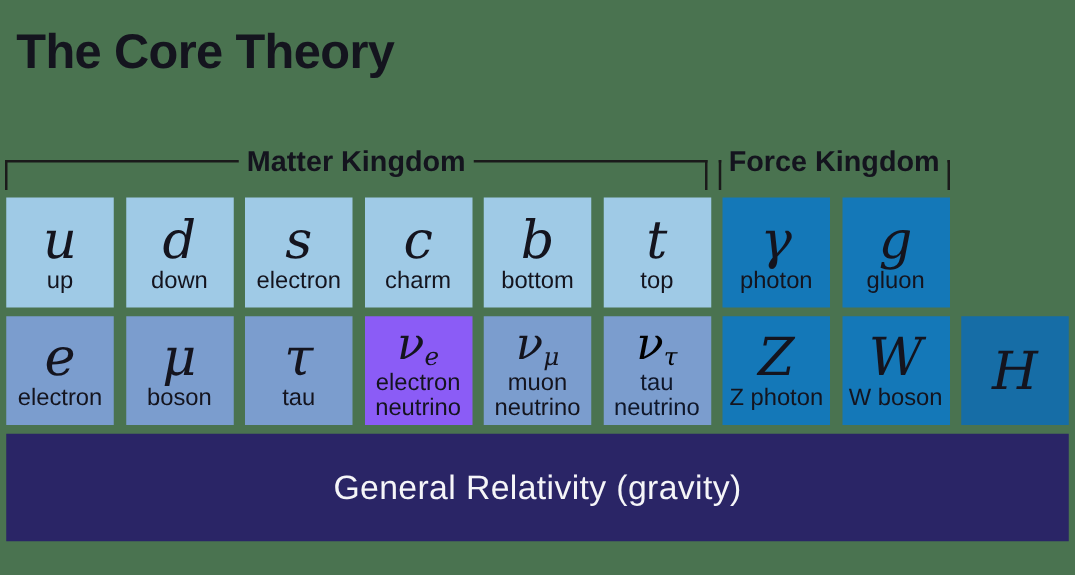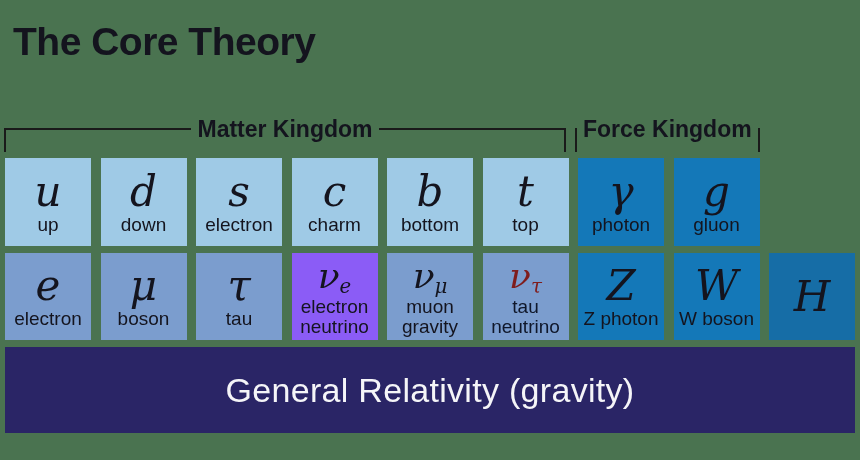--- a/index.html
+++ b/index.html
@@ -79,21 +79,21 @@
   
   .gravity-bar {
     position: absolute;
     left: 5px; top: 347px;
     width: 850px; height: 86px;
     display: flex;
     align-items: center;
     justify-content: center;
   }
   .gravity-label {
-    font-size: 34px;
+    font-size: 27px;
     font-weight: 400;
     letter-spacing: 0.3px;
   }
 </style>
 </head>
 <body style="background: rgb(74, 115, 80);">
 
 <div class="title" style="color: rgb(20, 20, 30);">The Core Theory</div>
 
 <div class="bracket" style="left: 4px; width: 562px;">
@@ -154,24 +154,24 @@
     <div class="card" style="background: rgb(123, 157, 206);">
       <div class="symbol" style="color: rgb(20, 20, 30);">τ</div>
       <div class="pname" style="color: rgb(20, 20, 30);">tau</div>
     </div>
     <div class="card" style="background: #8b5cf6;">
       <div class="symbol has-sub" style="color: rgb(20, 20, 30);">ν<sub>e</sub></div>
       <div class="pname" style="color: rgb(20, 20, 30);">electron neutrino</div>
     </div>
     <div class="card" style="background: rgb(123, 157, 206);">
       <div class="symbol has-sub" style="color: rgb(20, 20, 30);">ν<sub>μ</sub></div>
-      <div class="pname" style="color: rgb(20, 20, 30);">muon gravity</div>
+      <div class="pname" style="color: rgb(20, 20, 30);">muon neutrino</div>
     </div>
     <div class="card" style="background: rgb(123, 157, 206);">
-      <div class="symbol has-sub" style="color: #7f1d1d;">ν<sub>τ</sub></div>
+      <div class="symbol has-sub" style="color: #000000;">ν<sub>τ</sub></div>
       <div class="pname" style="color: #0f172a;">tau neutrino</div>
     </div>
     <div class="card" style="background: rgb(20, 120, 184);">
       <div class="symbol" style="color: rgb(20, 20, 30);">Z</div>
       <div class="pname" style="color: rgb(20, 20, 30);">Z photon</div>
     </div>
     <div class="card" style="background: rgb(20, 120, 184);">
       <div class="symbol" style="color: rgb(20, 20, 30);">W</div>
       <div class="pname" style="color: rgb(20, 20, 30);">W boson</div>
     </div>

